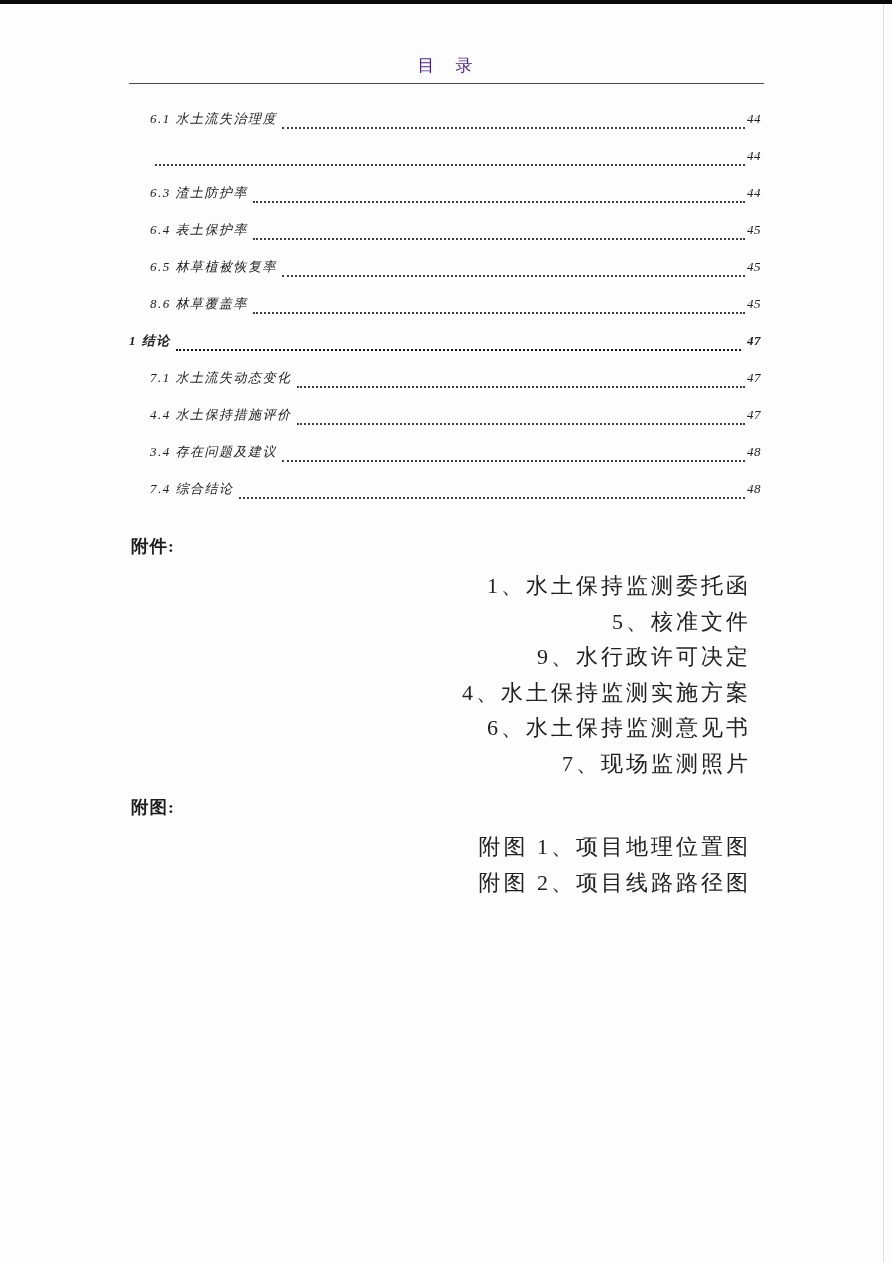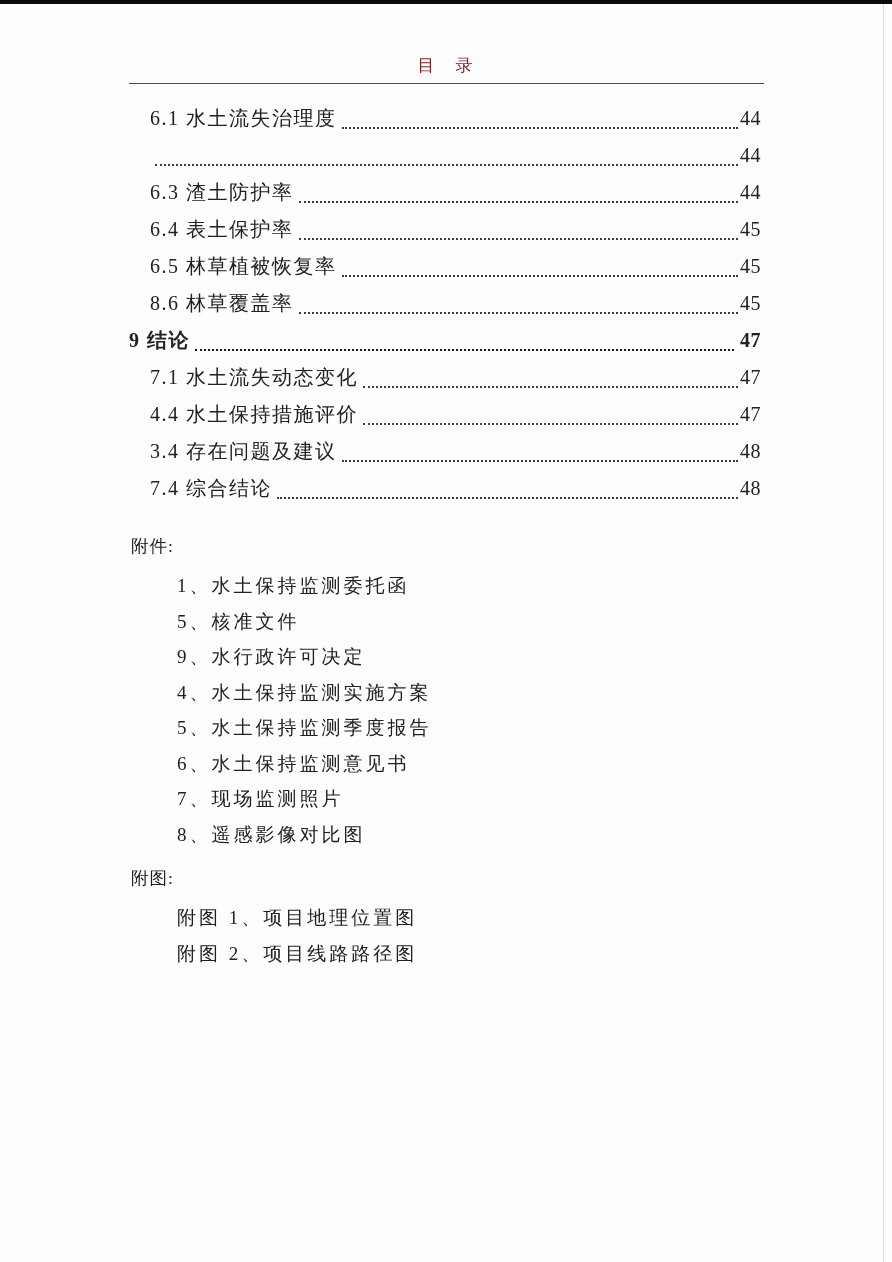--- a/index.html
+++ b/index.html
@@ -19,34 +19,35 @@
   .right-edge-line {
     position: absolute; top: 4px; right: 8px; width: 1px; bottom: 0;
     background: #dedede;
   }
   .doc-title {
     position: absolute; top: 54px; left: 0; width: 100%;
     text-align: center;
     font-size: 17px;
     letter-spacing: 2px;
     white-space: pre;
-    color: #7f1d1d;
+    color: #4c1d95;
   }
   .title-rule {
     position: absolute; top: 83px; left: 129px; width: 635px; height: 0;
     border-top: 1px solid #4a4a4a;
   }
   .toc {
     position: absolute; top: 100px; left: 129px; width: 632px;
   }
   .toc-row {
     display: flex;
     align-items: flex-end;
     height: 37px;
-    font-size: 20px;
+    font-size: 13px;
+    font-style: italic;
   }
   .toc-row.sub { padding-left: 21px; }
   .toc-row.chapter { font-weight: bold; }
   .toc-label {
     line-height: 37px;
     letter-spacing: 1.5px;
     white-space: nowrap;
   }
   .toc-leader {
     flex: 1 1 auto;
@@ -59,36 +60,37 @@
     margin-right: 6px;
   }
   .toc-page {
     line-height: 37px;
     letter-spacing: 0.5px;
   }
   .backmatter {
     position: absolute; top: 534px; left: 131px; width: 620px;
   }
   .section-title {
-    font-weight: normal;
+    font-weight: bold;
     font-size: 17.5px;
     line-height: 25px;
     letter-spacing: 1px;
     color: #1c1c1c;
   }
   .item-list {
     list-style: none;
     margin: 9px 0 14px 0;
     padding: 0 0 0 46px;
   }
   .list-item {
-    font-size: 19px;
+    font-size: 22px;
     line-height: 35.5px;
     letter-spacing: 3px;
     white-space: nowrap;
+    text-align: right;
   }
 </style>
 </head>
 <body>
 
 <div class="page">
   <div class="top-bar"></div>
   <div class="right-edge-line"></div>
 
   <div class="doc-title">目　录</div>
@@ -125,21 +127,21 @@
         <span class="toc-page">45</span>
       </div>
 
       <div class="toc-row sub">
         <span class="toc-label">8.6 林草覆盖率</span>
         <span class="toc-leader"></span>
         <span class="toc-page">45</span>
       </div>
 
       <div class="toc-row chapter">
-        <span class="toc-label">9 结论</span>
+        <span class="toc-label">1 结论</span>
         <span class="toc-leader"></span>
         <span class="toc-page">47</span>
       </div>
 
       <div class="toc-row sub">
         <span class="toc-label">7.1 水土流失动态变化</span>
         <span class="toc-leader"></span>
         <span class="toc-page">47</span>
       </div>
 
@@ -167,27 +169,25 @@
     <ul class="item-list">
 
         <li class="list-item">1、水土保持监测委托函</li>
 
         <li class="list-item">5、核准文件</li>
 
         <li class="list-item">9、水行政许可决定</li>
 
         <li class="list-item">4、水土保持监测实施方案</li>
 
-        <li class="list-item">5、水土保持监测季度报告</li>
 
         <li class="list-item">6、水土保持监测意见书</li>
 
         <li class="list-item">7、现场监测照片</li>
 
-        <li class="list-item">8、遥感影像对比图</li>
       </ul>
 
     <div class="section-title">附图:</div>
     <ul class="item-list">
 
         <li class="list-item">附图 1、项目地理位置图</li>
 
         <li class="list-item">附图 2、项目线路路径图</li>
 
       </ul>

